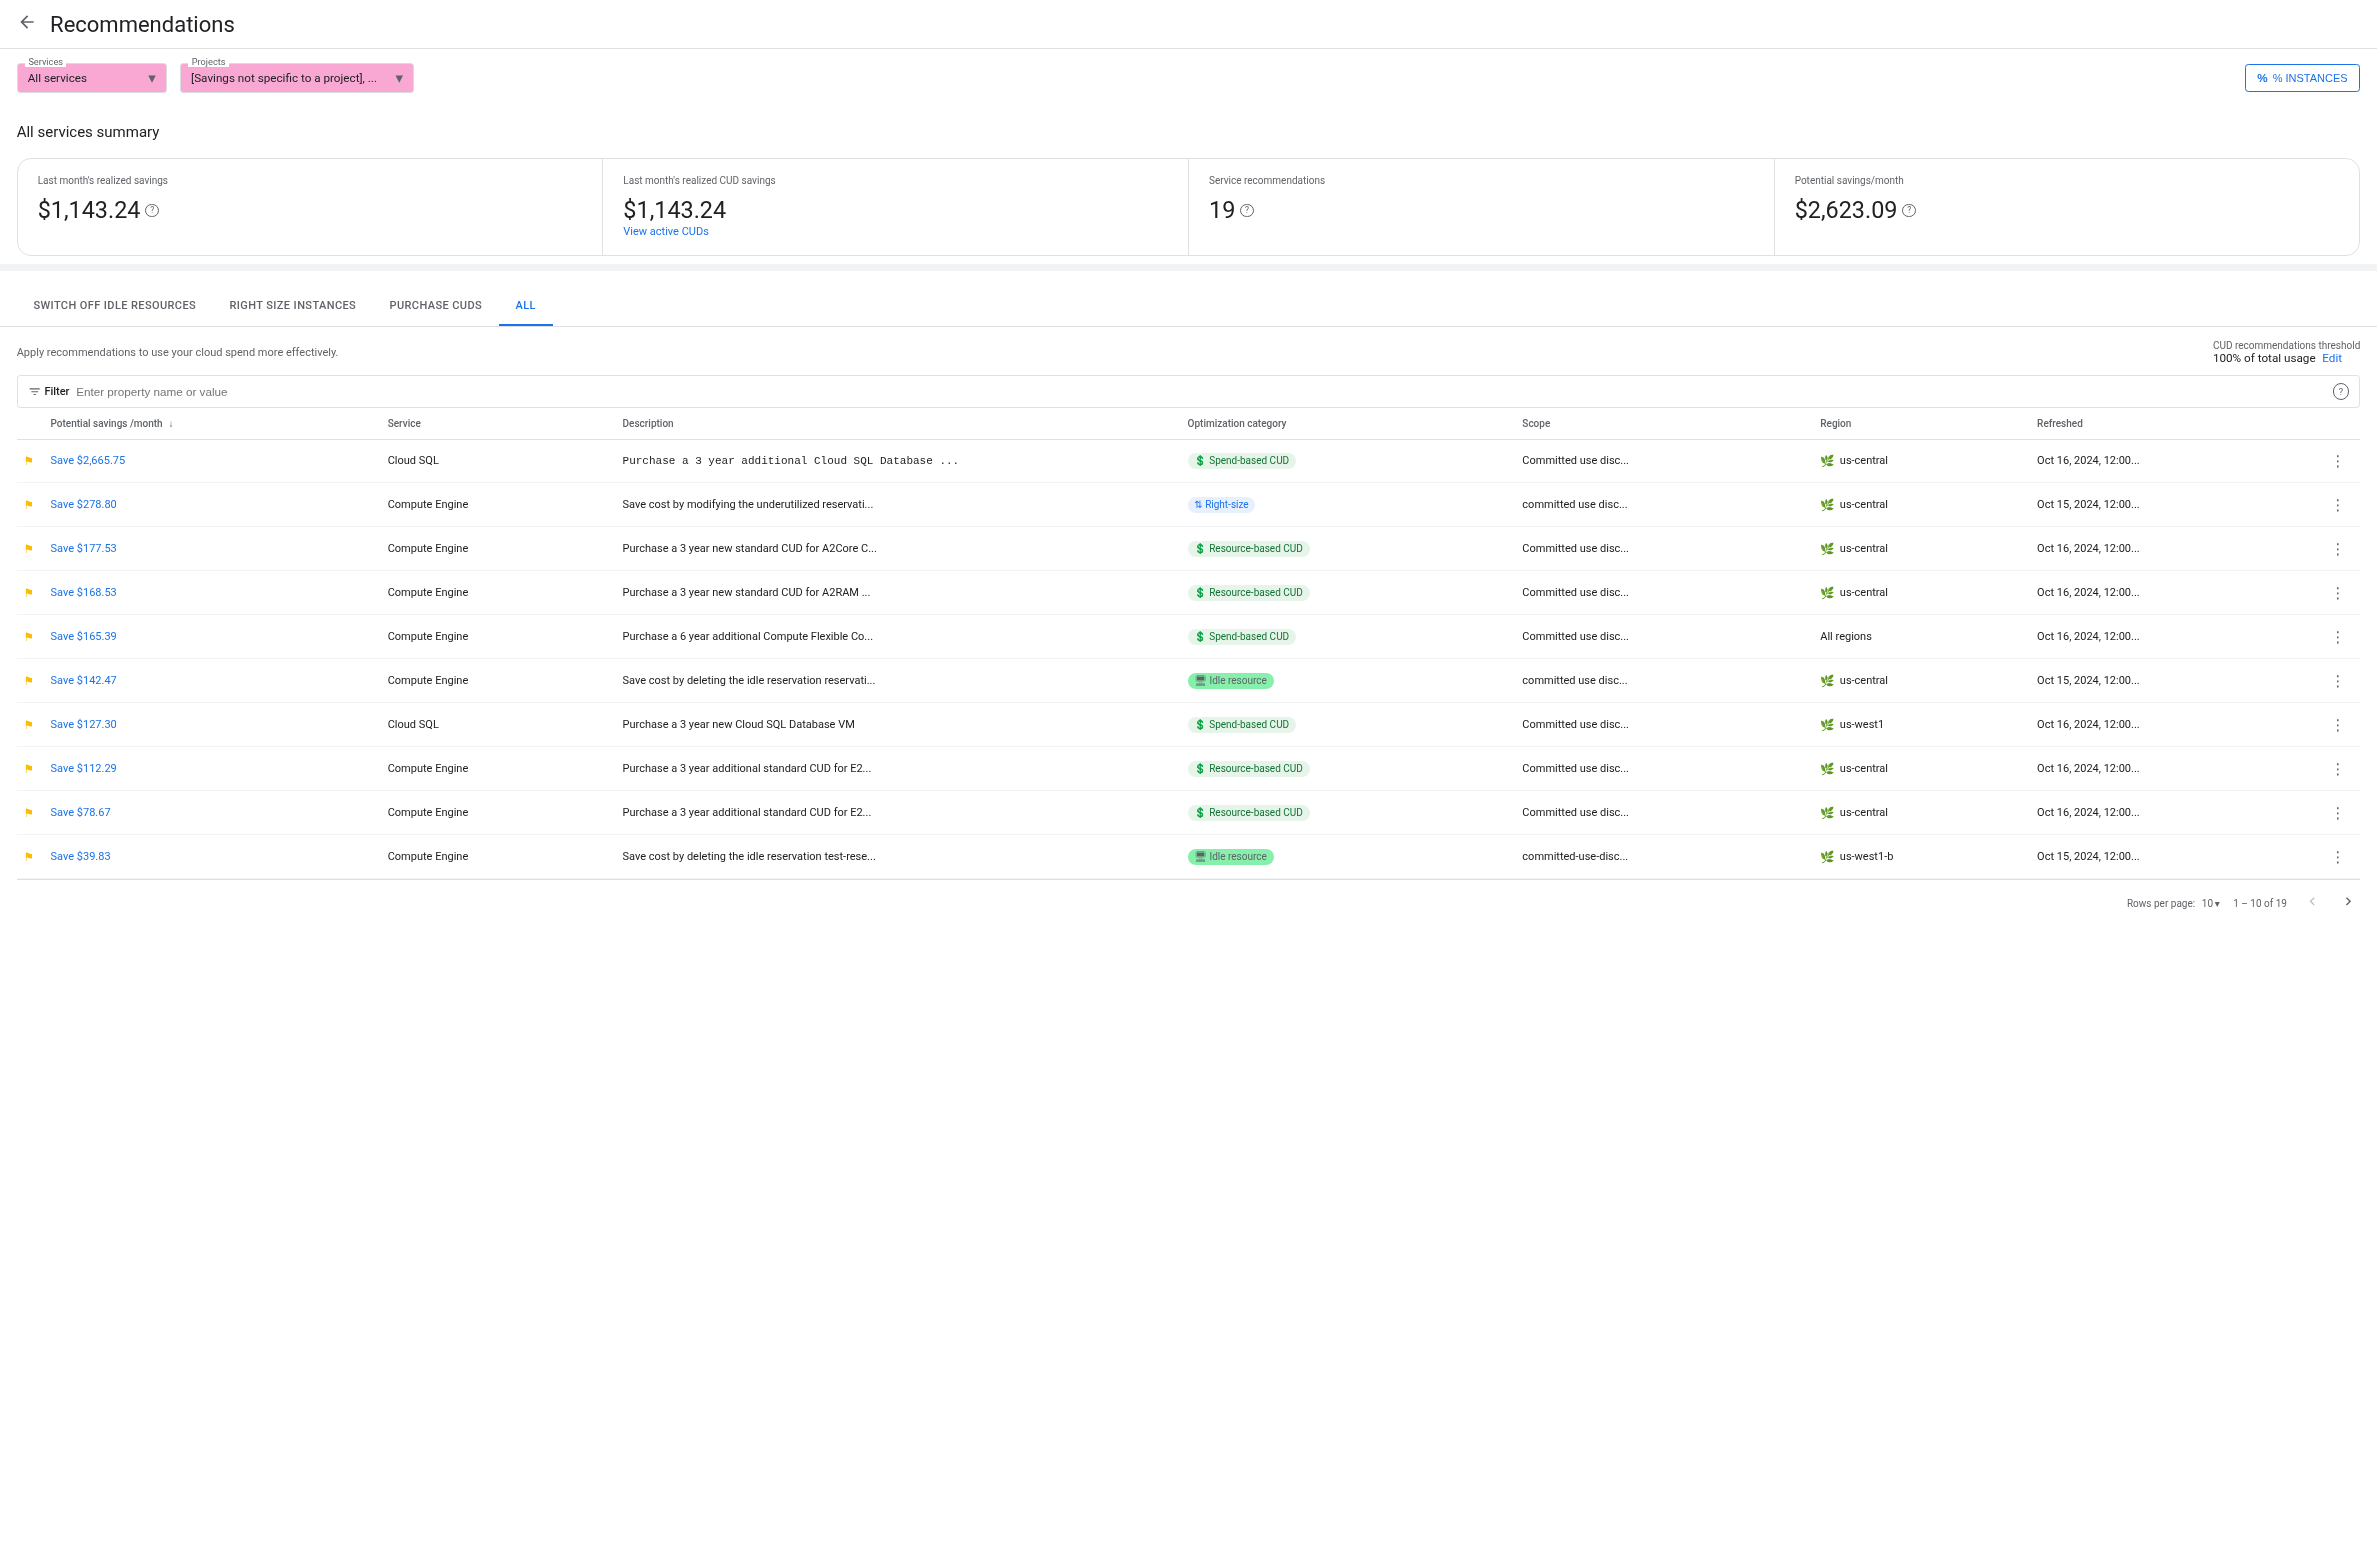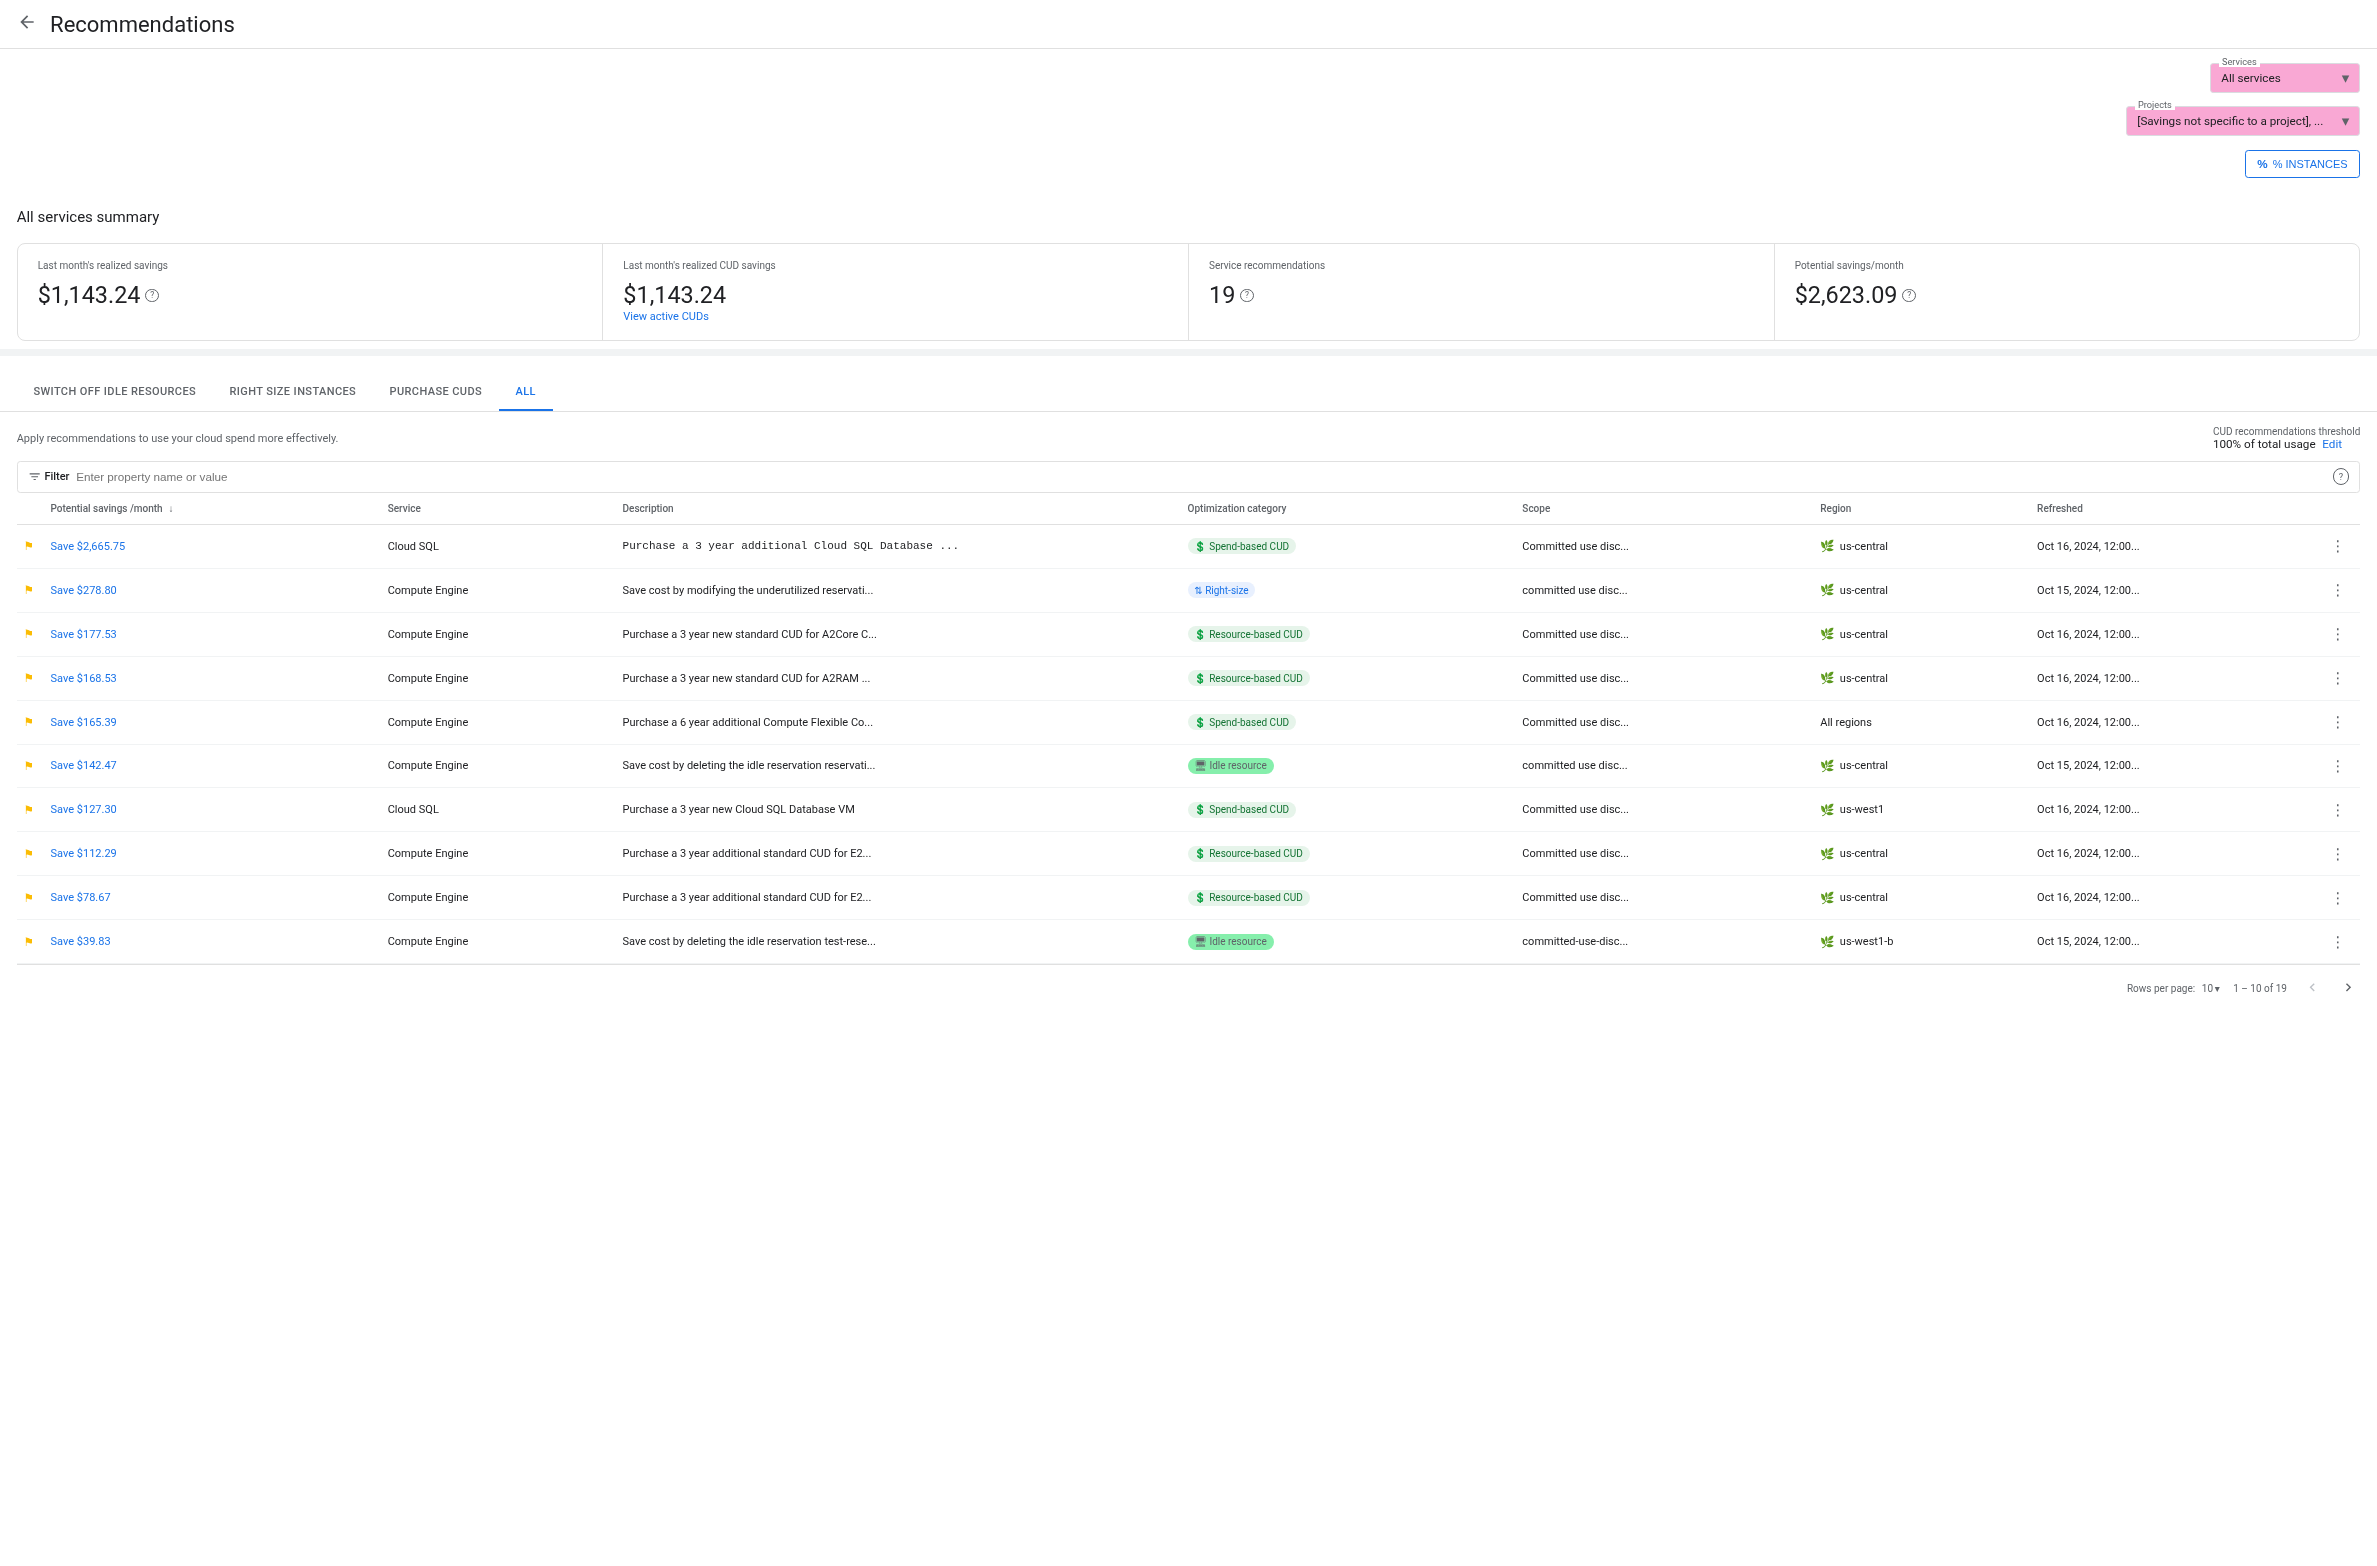--- a/index.html
+++ b/index.html
@@ -6,32 +6,32 @@
     body { font-family: 'Google Sans', Roboto, Arial, sans-serif; font-size: 11.7px; color: #202124; background: #f8f9fa; }
 
     .page { background: #fff; min-height: 100vh; }
 
     
     .top-bar { display: flex; align-items: center; padding: 11.7px 16.7px; border-bottom: 0.8px solid #e0e0e0; background: #fff; }
     .back-btn { color: #5f6368; cursor: pointer; margin-right: 13.4px; font-size: 16.7px; background: none; border: none; }
     .page-title { font-size: 22px; font-weight: 400; color: #202124; }
 
     
-    .filters-bar { display: flex; align-items: flex-end; padding: 13.4px 16.7px; gap: 13.4px; background: #fff; flex-direction: column; }
+    .filters-bar { display: flex; align-items: center; padding: 13.4px 16.7px; gap: 13.4px; background: #fff; }
     .filter-group { position: relative; display: flex; flex-direction: column; }
     .filter-label { position: absolute; top: -6.7px; left: 8.4px; background: #fff; padding: 0 3.3px; font-size: 9.2px; color: #5f6368; }
     .filter-select-wrap { display: flex; align-items: center; border: 0.8px solid #dadce0; border-radius: 3.3px; padding: 5px 10px; min-width: 150px; gap: 6.7px; cursor: pointer; background: #f9a8d4; }
     .filter-select-text { font-size: 11.7px; color: #202124; flex: 1; }
     .chevron-down { font-size: 15px; color: #5f6368; }
     .analysis-btn { margin-left: auto; display: flex; align-items: center; gap: 5px; border: 0.8px solid #1a73e8; color: #1a73e8; background: #fff; border-radius: 3.3px; padding: 6.7px 11.7px; font-size: 11px; cursor: pointer; font-weight: 500; }
 
     
     .summary-section { padding: 16.7px 16.7px 8.4px; background: #fff; }
     .summary-title { font-size: 15px; font-weight: 400; margin-bottom: 16.7px; color: #202124; }
-    .summary-cards { display: flex; border: 0.8px solid #e0e0e0; border-radius: 8px; }
+    .summary-cards { display: flex; border: 0.8px solid #e0e0e0; border-radius: 14px; }
     .summary-card { flex: 1; padding: 16.7px 20px 16.7px; border-right: 0.8px solid #e0e0e0; }
     .summary-card:last-child { border-right: none; }
     .card-label { font-size: 10px; color: #5f6368; margin-bottom: 10px; }
     .card-value { font-size: 23.4px; font-weight: 400; color: #202124; display: flex; align-items: center; gap: 5px; }
     .card-link { font-size: 11px; color: #1a73e8; margin-top: 6.7px; text-decoration: none; cursor: pointer; }
     .info-icon { display: inline-flex; align-items: center; justify-content: center; width: 13.4px; height: 13.4px; border-radius: 50%; border: 1.3px solid #5f6368; font-size: 8.4px; color: #5f6368; cursor: pointer; }
 
     
     .tabs-section { background: #fff; border-bottom: 0.8px solid #e0e0e0; padding: 0 16.7px; margin-top: 16.7px; }
     .tabs { display: flex; gap: 0; }

